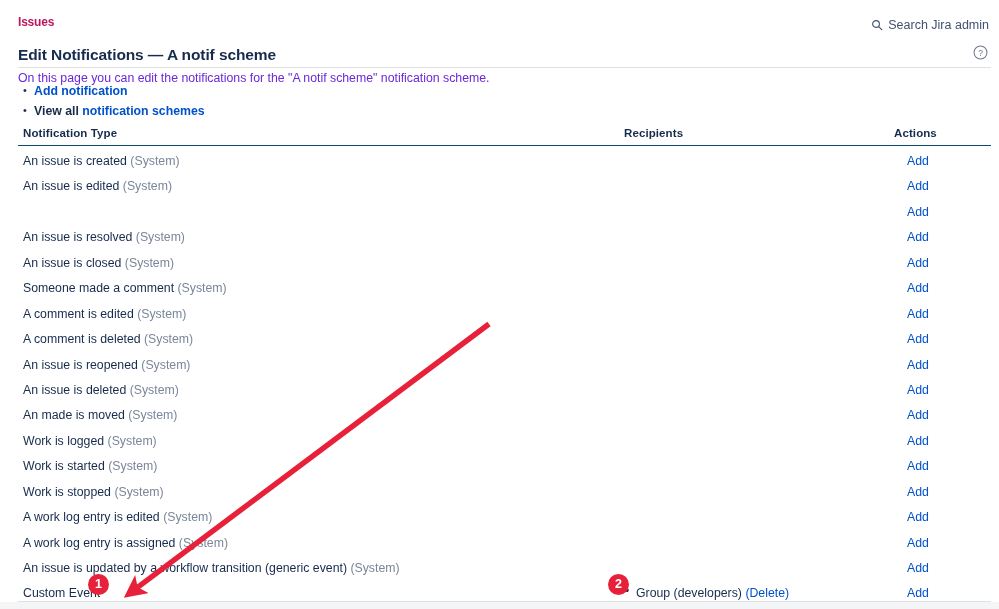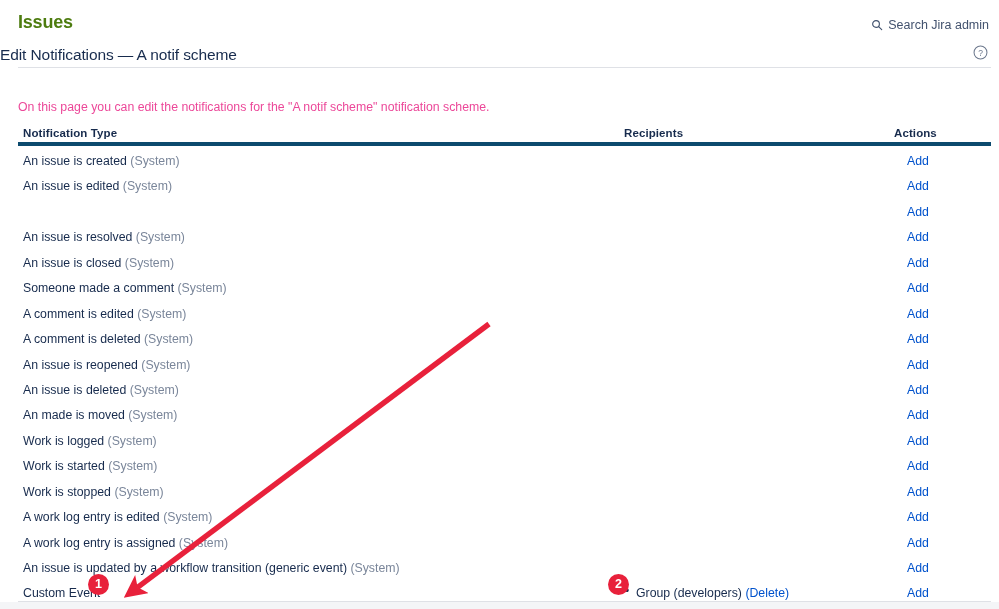--- a/index.html
+++ b/index.html
@@ -12,69 +12,69 @@
     overflow: hidden;
   }
   .page { position: relative; width: 999px; height: 609px; background:#fff; }
 
   
   .topbar {
     position: absolute; left:0; top:0; width:999px; height:40px;
   }
   .app-title {
     position: absolute; left: 18px; top: 11px;
-    font-size: 18px; font-weight: 600; letter-spacing: -0.2px;
-    color: #4d7c0f; line-height: 22px;
+    font-size: 12px; font-weight: 600; letter-spacing: -0.2px;
+    color: #be185d; line-height: 22px;
   }
   .search-admin {
     position: absolute; right: 10px; top: 18px;
     display: flex; align-items: center; gap: 5px;
     font-size: 12.5px; color: #42526E; cursor: pointer;
     white-space: nowrap;
     justify-content: space-between;
   }
   .search-admin svg { display:block; }
 
   
   .section-head {
-    position: absolute; left: 0; top: 45px;
-    font-size: 15.5px; font-weight: 400; color: #172B4D;
+    position: absolute; left: 18px; top: 45px;
+    font-size: 15.5px; font-weight: 700; color: #172B4D;
     line-height: 19px; letter-spacing: -0.1px;
   }
   .help-icon {
     position: absolute; right: 10px; top: 44px;
     width: 17px; height: 17px; cursor: pointer;
   }
   .head-rule {
     position: absolute; left: 18px; top: 67px; width: 973px; height: 1px;
     background: #DFE1E6;
   }
 
   
   .desc {
     position: absolute; left: 18px; top: 70px;
-    font-size: 12.3px; color: #ec4899; line-height: 16px; margin-top: 29px;
+    font-size: 12.3px; color: #6d28d9; line-height: 16px;
   }
   ul.links {
     position: absolute; left: 18px; top: 84px;
     margin:0; padding: 0 0 0 16px; list-style: none;
     font-size: 12.3px; line-height: 15px;
   }
   ul.links li { position: relative; margin-bottom: 5px; font-weight: 700; color:#172B4D; }
   ul.links li::before {
     content: "\2022"; position:absolute; left:-11px; top:-1px;
     color:#172B4D; font-size: 11px; font-weight: 400;
   }
   a.lnk { color: #0052CC; text-decoration: none; cursor: pointer; }
 
   
   .tbl { position: absolute; left: 18px; top: 124px; width: 973px; }
   .tbl-head {
     position: relative; height: 22px;
-    border-bottom: 4px solid #0c4a6e;
+    border-bottom: 1px solid #0c4a6e;
   }
   .th {
     position: absolute; top: 3px;
     font-size: 11.5px; font-weight: 600; color: #172B4D;
     letter-spacing: 0.1px;
   }
   .th.c1 { left: 5px; }
   .th.c2 { left: 606px; }
   .th.c3 { left: 876px; }
 
@@ -140,20 +140,24 @@
   <div class="section-head">Edit Notifications — A notif scheme</div>
   <div class="help-icon">
     <svg width="17" height="17" viewBox="0 0 20 20" fill="none">
       <circle cx="10" cy="10" r="7.6" stroke="#6B778C" stroke-width="1.2"></circle>
       <text x="10" y="14" text-anchor="middle" font-size="10" font-family="Liberation Sans, sans-serif" fill="#6B778C">?</text>
     </svg>
   </div>
   <div class="head-rule"></div>
 
   <div class="desc">On this page you can edit the notifications for the "A notif scheme" notification scheme.</div>
+  <ul class="links">
+    <li><a class="lnk">Add notification</a></li>
+    <li><span>View all </span><a class="lnk">notification schemes</a></li>
+  </ul>
 
   <div class="tbl">
     <div class="tbl-head">
       <div class="th c1">Notification Type</div>
       <div class="th c2">Recipients</div>
       <div class="th c3">Actions</div>
     </div>
     <div id="rows-host">
         <div class="row">
           <div class="cell c1"><span>An issue is created</span> <span class="sys">(System)</span></div>

